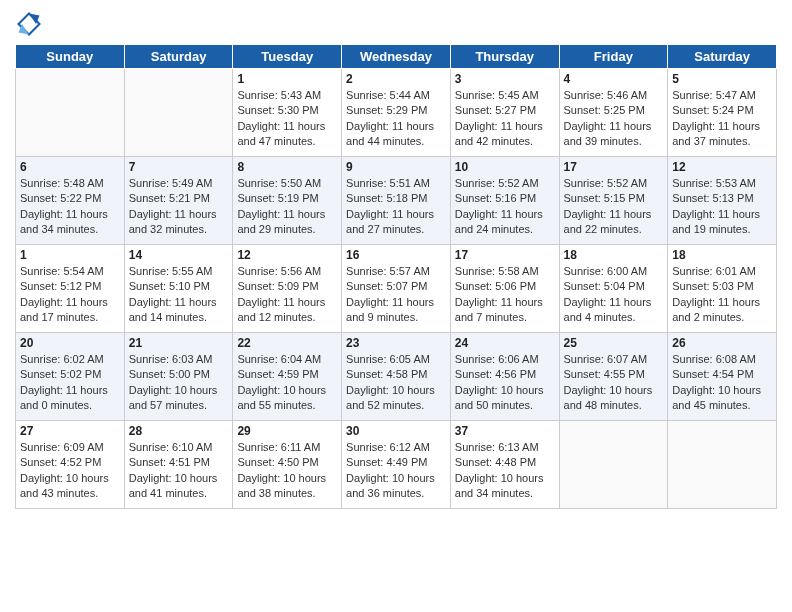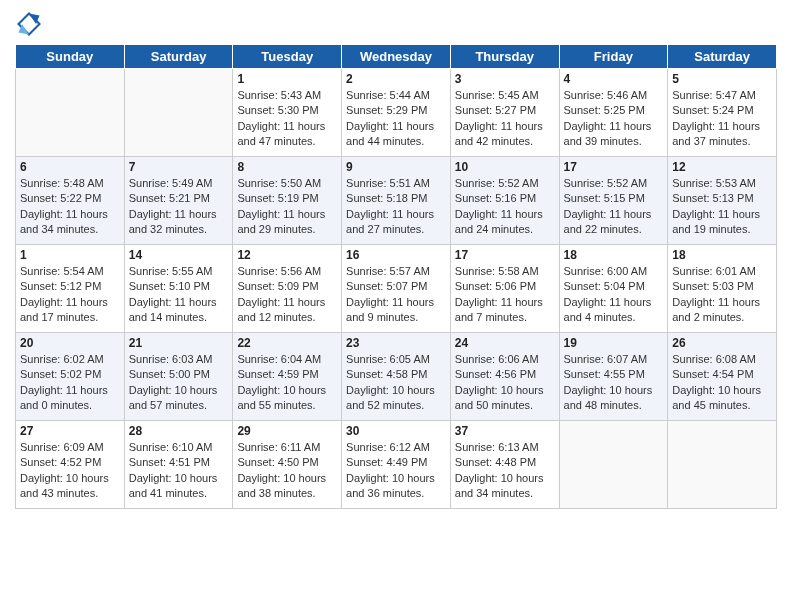--- a/index.html
+++ b/index.html
@@ -226,21 +226,21 @@
           </td>
           <td>
             <span class="day-num">23</span>
             <div class="day-info">Sunrise: 6:05 AM<br>Sunset: 4:58 PM<br>Daylight: 10 hours and 52 minutes.</div>
           </td>
           <td>
             <span class="day-num">24</span>
             <div class="day-info">Sunrise: 6:06 AM<br>Sunset: 4:56 PM<br>Daylight: 10 hours and 50 minutes.</div>
           </td>
           <td>
-            <span class="day-num">19</span>
+            <span class="day-num">25</span>
             <div class="day-info">Sunrise: 6:07 AM<br>Sunset: 4:55 PM<br>Daylight: 10 hours and 48 minutes.</div>
           </td>
           <td>
             <span class="day-num">26</span>
             <div class="day-info">Sunrise: 6:08 AM<br>Sunset: 4:54 PM<br>Daylight: 10 hours and 45 minutes.</div>
           </td>
         </tr>
         <tr>
           <td>
             <span class="day-num">27</span>

